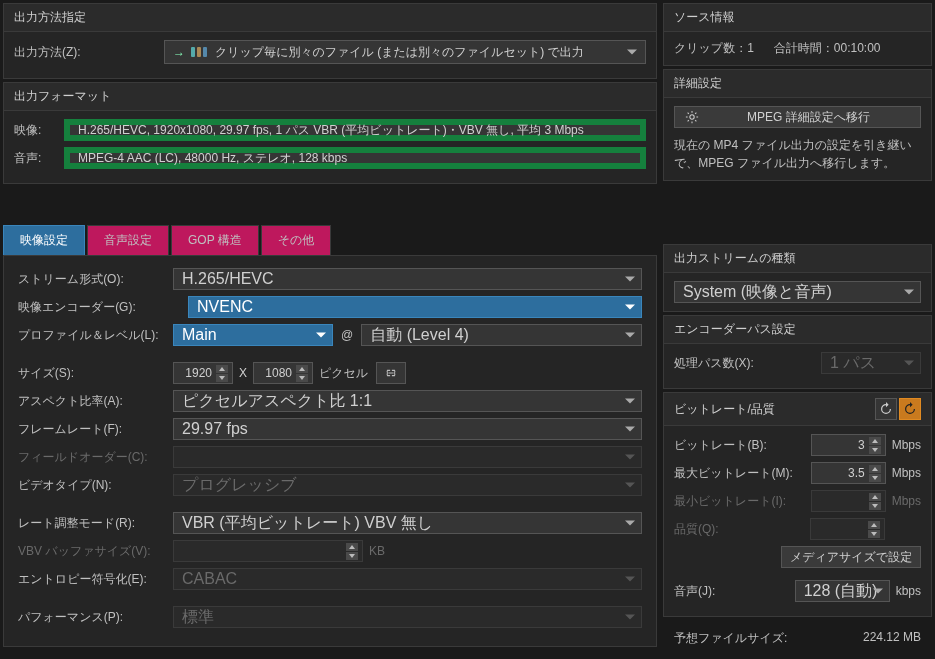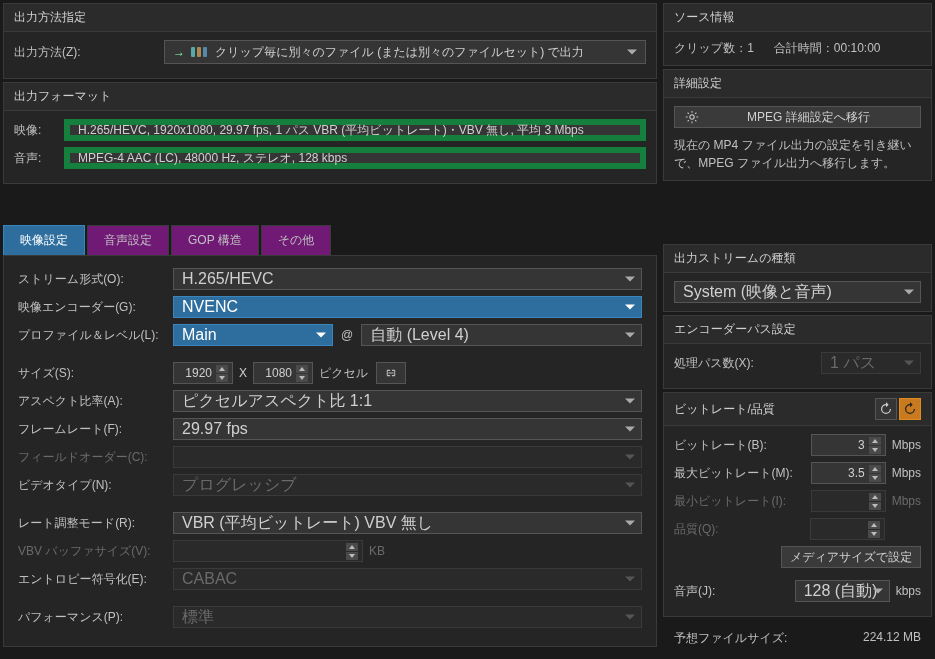--- a/index.html
+++ b/index.html
@@ -79,21 +79,21 @@
     display: flex; flex-direction: column; margin-left: 4px; gap: 1px;
   }
   .spinner div {
     width: 12px; height: 8px; background: #4a4a4a; display:flex; align-items:center; justify-content:center;
   }
   .spinner .up::after { content:""; border-left:3px solid transparent; border-right:3px solid transparent; border-bottom:4px solid #bbb; }
   .spinner .down::after { content:""; border-left:3px solid transparent; border-right:3px solid transparent; border-top:4px solid #bbb; }
   .tabs { display: flex; border-bottom: 1px solid #3a3a3a; margin: 3px 3px 0 3px; }
   .tab {
     padding: 6px 16px;
-    background: #701a75;
+    background: #be185d;
     border: 1px solid #3a3a3a;
     border-bottom: none;
     margin-right: 2px;
     font-size: 12px;
     color: #c0c0c0;
   }
   .tab.active { background: #2d6e9e; color: #fff; border-color:#3a86bc;text-align:center; }
   .tab-content { border:1px solid #3a3a3a; border-top:none; background: #252525; margin: 0 3px 3px 3px; padding: 12px 14px; }
   .sr-row { display:flex; align-items:center; margin-bottom: 6px; min-height:22px; }
   .sr-label { width: 130px; color:#c0c0c0; font-size:12px; }
@@ -187,21 +187,21 @@
 
     <div class="tab-content">
       <div class="sr-row">
         <div class="sr-label" style="width:155px">ストリーム形式(O):</div>
         <div class="select-ctrl">
           <span>H.265/HEVC</span>
           <div class="select-arrow"></div>
         </div>
       </div>
       <div class="sr-row">
-        <div class="sr-label" style="width:155px">映像エンコーダー(G):</div>
+        <div class="sr-label" style="width:170px">映像エンコーダー(G):</div>
         <div class="select-ctrl blue">
           <span>NVENC</span>
           <div class="select-arrow"></div>
         </div>
       </div>
       <div class="sr-row">
         <div class="sr-label" style="width:155px">プロファイル＆レベル(L):</div>
         <div class="select-ctrl blue" style="flex:0 0 160px">
           <span>Main</span>
           <div class="select-arrow"></div>

